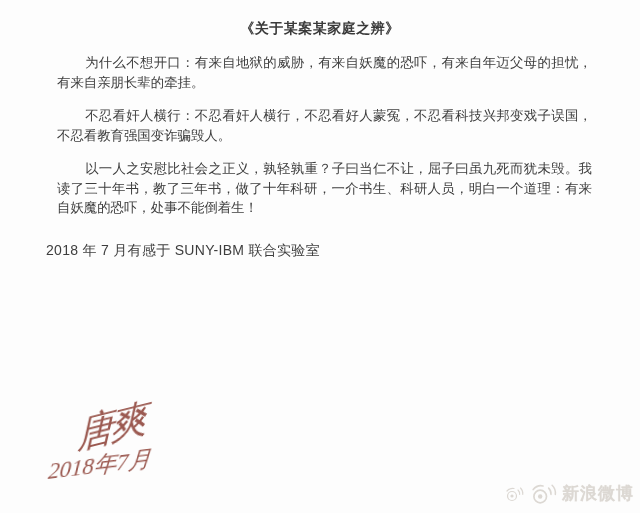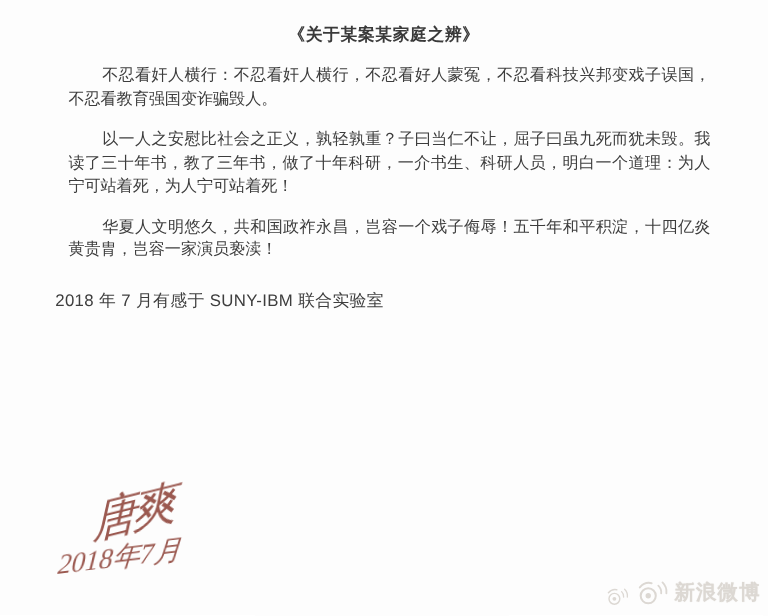--- a/index.html
+++ b/index.html
@@ -66,44 +66,44 @@
     opacity: 0.88;
     letter-spacing: 0px;
     filter: blur(0.3px);
     white-space: nowrap;
   }
   .watermark {
     position: absolute;
     right: 6px;
     bottom: 8px;
     display: flex;
-    align-items: flex-end;
+    align-items: center;
     gap: 5px;
   }
   .wm-icon { display: block; }
   .wm-text {
     font-family: "Liberation Sans", "DejaVu Sans", sans-serif;
     font-size: 17px;
     font-weight: bold;
     letter-spacing: 1px;
     color: #dcd8d3;
     text-shadow: 0 0 1px #e7e4e0;
   }
 </style>
 </head>
 <body>
 
 <div class="page">
 
   <div class="doc-title">《关于某案某家庭之辨》</div>
 
   <div class="doc-body">
+    <p>为什么不想开口：有来自地狱的威胁，有来自妖魔的恐吓，有来自年迈父母的担忧，有来自亲朋长辈的牵挂。</p>
     <p>不忍看奸人横行：不忍看奸人横行，不忍看好人蒙冤，不忍看科技兴邦变戏子误国，不忍看教育强国变诈骗毁人。</p>
-    <p>以一人之安慰比社会之正义，孰轻孰重？子曰当仁不让，屈子曰虽九死而犹未毁。我读了三十年书，教了三年书，做了十年科研，一介书生、科研人员，明白一个道理：为人宁可站着死，为人宁可站着死！</p>
-    <p>华夏人文明悠久，共和国政祚永昌，岂容一个戏子侮辱！五千年和平积淀，十四亿炎黄贵胄，岂容一家演员亵渎！</p>
+    <p>以一人之安慰比社会之正义，孰轻孰重？子曰当仁不让，屈子曰虽九死而犹未毁。我读了三十年书，教了三年书，做了十年科研，一介书生、科研人员，明白一个道理：有来自妖魔的恐吓，处事不能倒着生！</p>
 
     <div class="dateline">2018 年 7 月有感于 SUNY-IBM 联合实验室</div>
   </div>
 
   <div class="signature">
     <div>
       <span class="sig-name">唐爽</span>
     </div>
     <div>
       <span class="sig-date">2018年7月</span>

